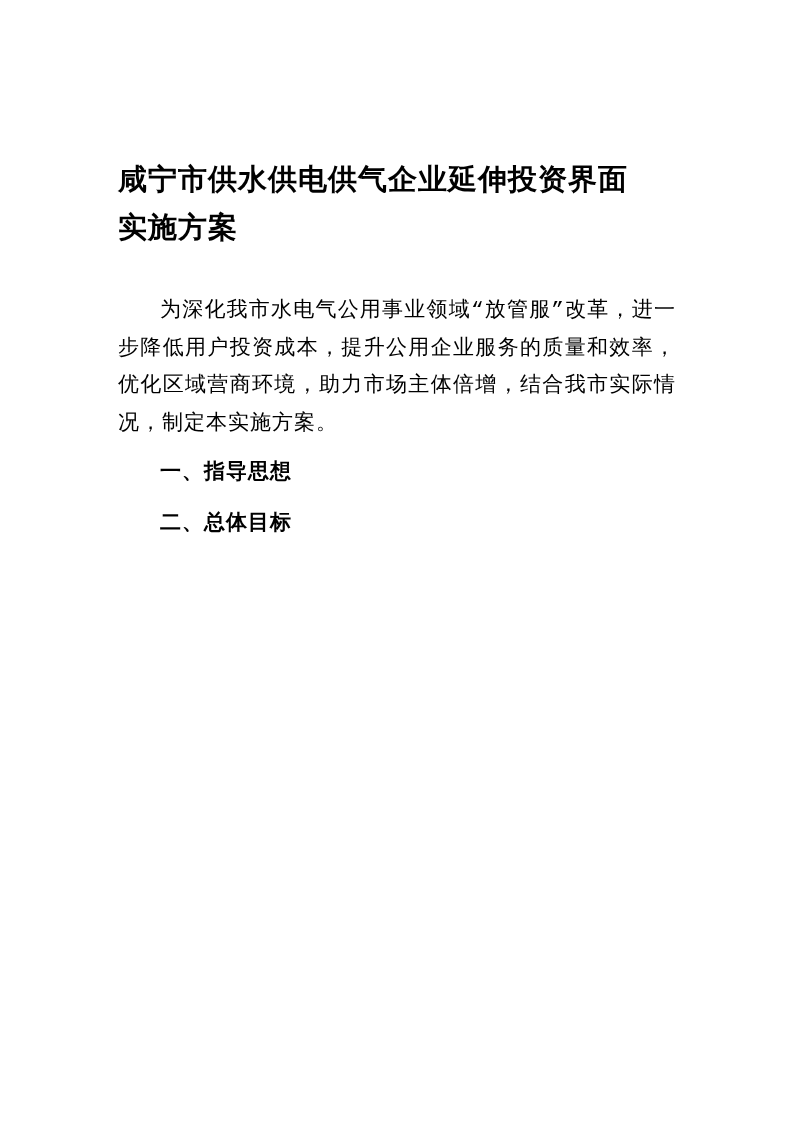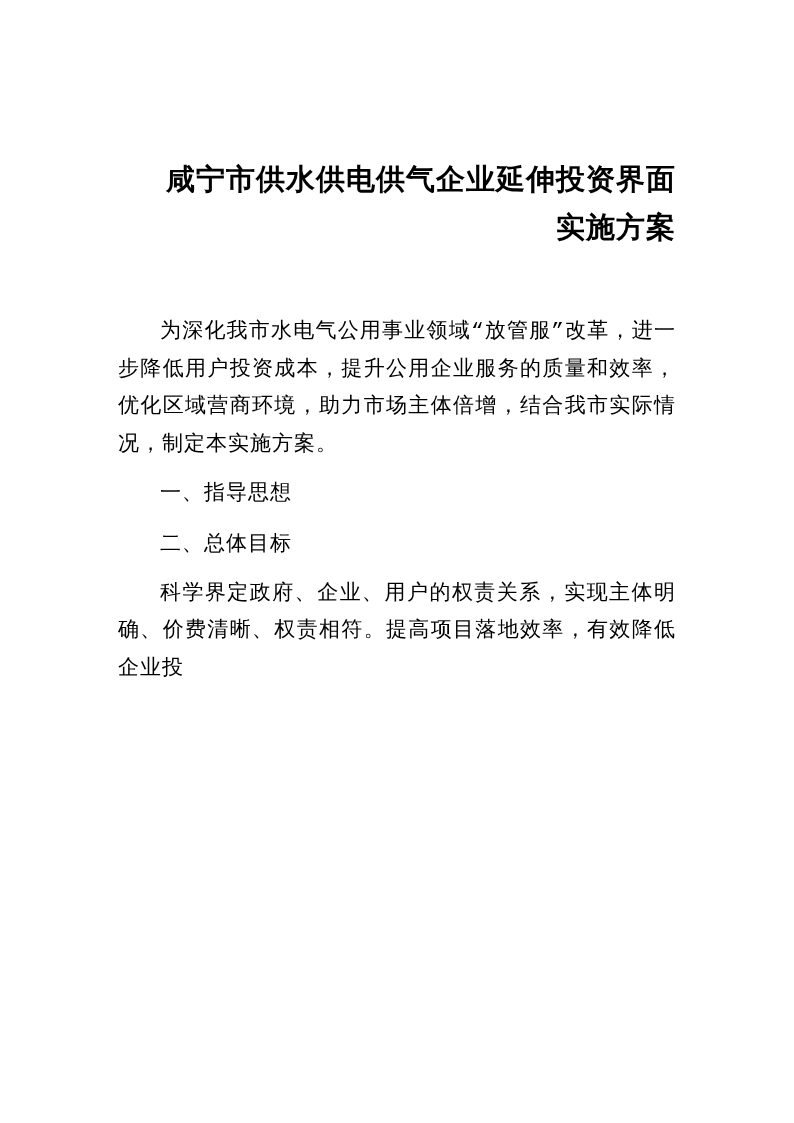--- a/index.html
+++ b/index.html
@@ -11,46 +11,46 @@
     position: relative;
     width: 794px;
     height: 1123px;
     box-sizing: border-box;
     padding: 155px 118px 0 118px;
     background: #ffffff;
     color: #000000;
     overflow: hidden;
   }
   .doc-title {
-    margin: 0 0 62px 0;
+    margin: 0 0 41px 0;
     font-family: "Liberation Serif", serif;
     font-weight: bold;
     font-size: 29px;
     line-height: 48px;
-    text-align: right;
+    text-align: left;
     letter-spacing: 1px;
   }
   .title-line {
     display: block;
   }
   .body-para {
     margin: 0;
     font-family: Liberation Mono, monospace;
     font-size: 21px;
     line-height: 37.6px;
     letter-spacing: 1px;
     text-align: justify;
     text-justify: inter-ideograph;
     text-indent: 2em;
     word-break: break-all;
   }
   .section-heading {
     margin: 10px 0 13px 0;
     font-family: "Liberation Sans", sans-serif;
-    font-weight: normal;
+    font-weight: bold;
     font-size: 21px;
     line-height: 37.6px;
     letter-spacing: 1px;
     text-indent: 2em;
   }
 </style>
 </head>
 <body>
 
 <div class="page">
@@ -60,15 +60,14 @@
     <span class="title-line">实施方案</span>
   </h1>
 
   <p class="body-para">为深化我市水电气公用事业领域“放管服”改革，进一步降低用户投资成本，提升公用企业服务的质量和效率，优化区域营商环境，助力市场主体倍增，结合我市实际情况，制定本实施方案。</p>
 
   <h2 class="section-heading">一、指导思想</h2>
 
 
   <h2 class="section-heading">二、总体目标</h2>
 
-  <p class="body-para">科学界定政府、企业、用户的权责关系，实现主体明确、价费清晰、权责相符。提高项目落地效率，有效降低企业投</p>
 
 </div>
 
 </body></html>

